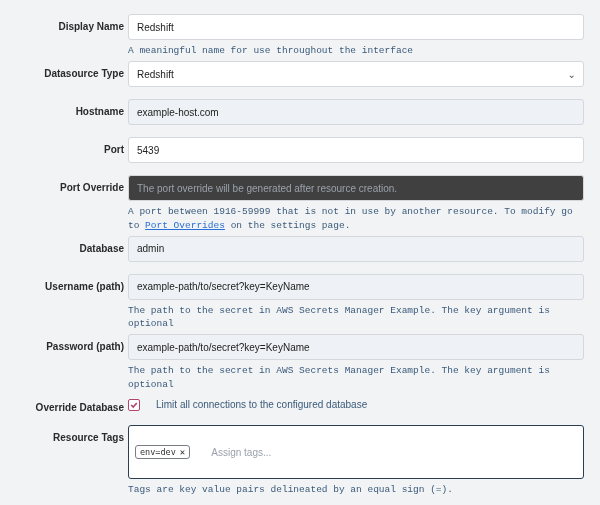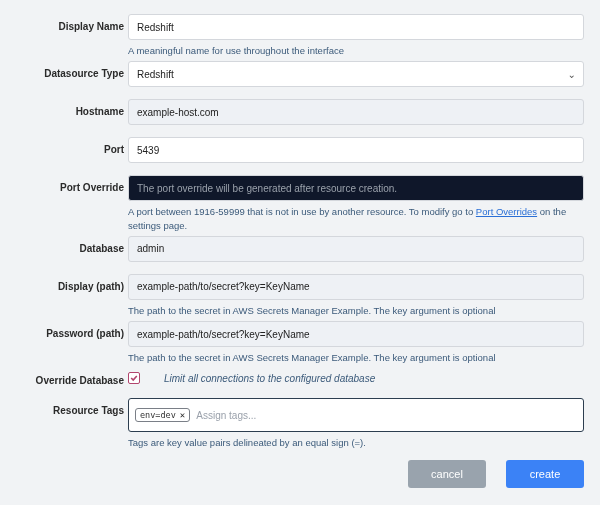--- a/index.html
+++ b/index.html
@@ -36,69 +36,68 @@
     height: 26px;
     border: 1px solid #d4d7dc;
     border-radius: 3px;
     font-size: 10px;
     padding: 0 8px;
     background: #fff;
     color: #222;
   }
   .input::placeholder { color: #9aa1ab; font-style: normal; }
   .input.readonly {
-    background: #0f172a;
+    background: #404040;
     color: #9aa1ab;
   }
   .input.subtle {
     background: #eef1f5;
   }
   .select {
     appearance: none;
     -webkit-appearance: none;
     background-image: none;
   }
   .select-wrap { position: relative; }
   .select-wrap .chev {
     position: absolute; right: 8px; top: 50%; transform: translateY(-50%);
     font-size: 10px; color: #555; pointer-events: none;
   }
   .hint {
     font-size: 9.5px;
     color: #3b5a7a;
     margin-top: 4px;
     line-height: 1.4;
+    font-family: Liberation Mono, monospace;
   }
   .hint a { color: #2a6fd6; text-decoration: underline; }
   .chk-row {
     display: flex;
-    align-items: center;
-    gap: 24px;
+    gap: 16px;
     padding-top: 4px;
-    font-style: italic;
   }
   .chk {
     width: 12px; height: 12px;
     border: 1.5px solid #b2456e;
     border-radius: 2px;
     display: inline-flex; align-items: center; justify-content: center;
     background: #fff;
   }
   .chk svg { display:block; }
   .chk-label { font-size: 10px; color: #3b5a7a; }
   .tagsinput {
     width: 100%;
     min-height: 26px;
     border: 1px solid #2d3e50;
     border-radius: 3px;
     background: #fff;
     display: flex;
     align-items: center;
-    gap: 6px;
-    padding: 9px 6px;
+    gap: 21px;
+    padding: 19px 6px;
   }
   .tag {
     display: inline-flex;
     align-items: center;
     gap: 4px;
     border: 1px solid #7a7f87;
     border-radius: 3px;
     font-family: ui-monospace, Menlo, Consolas, monospace;
     font-size: 8.5px;
     padding: 1px 4px;
@@ -172,21 +171,21 @@
 </div>
 
 <div class="row">
   <div class="label">Database</div>
   <div class="fieldcol">
     <input class="input subtle" type="text" value="admin" style="">
   </div>
 </div>
 
 <div class="row gap-sm">
-  <div class="label">Display (path)</div>
+  <div class="label">Username (path)</div>
   <div class="fieldcol">
     <input class="input subtle" type="text" value="example-path/to/secret?key=KeyName" style="">
     <div class="hint">The path to the secret in AWS Secrets Manager Example. The key argument is optional</div>
   </div>
 </div>
 
 <div class="row gap-sm">
   <div class="label">Password (path)</div>
   <div class="fieldcol">
     <input class="input subtle" type="text" value="example-path/to/secret?key=KeyName" style="">

